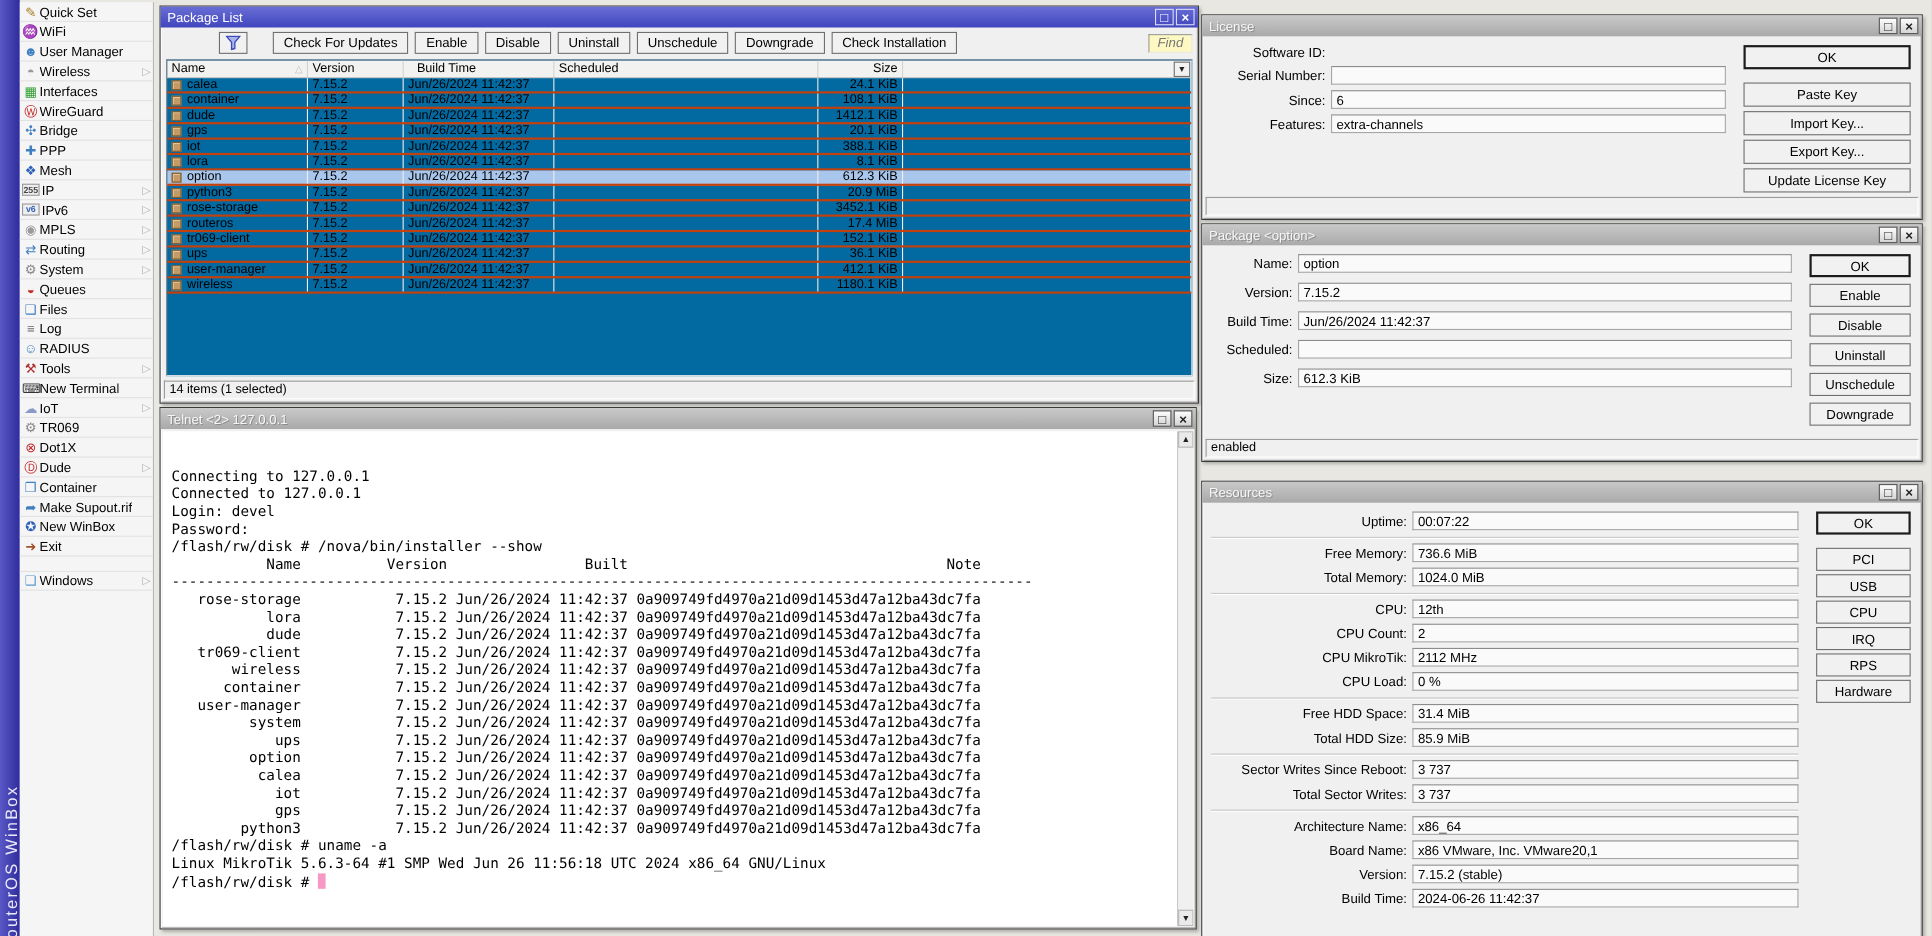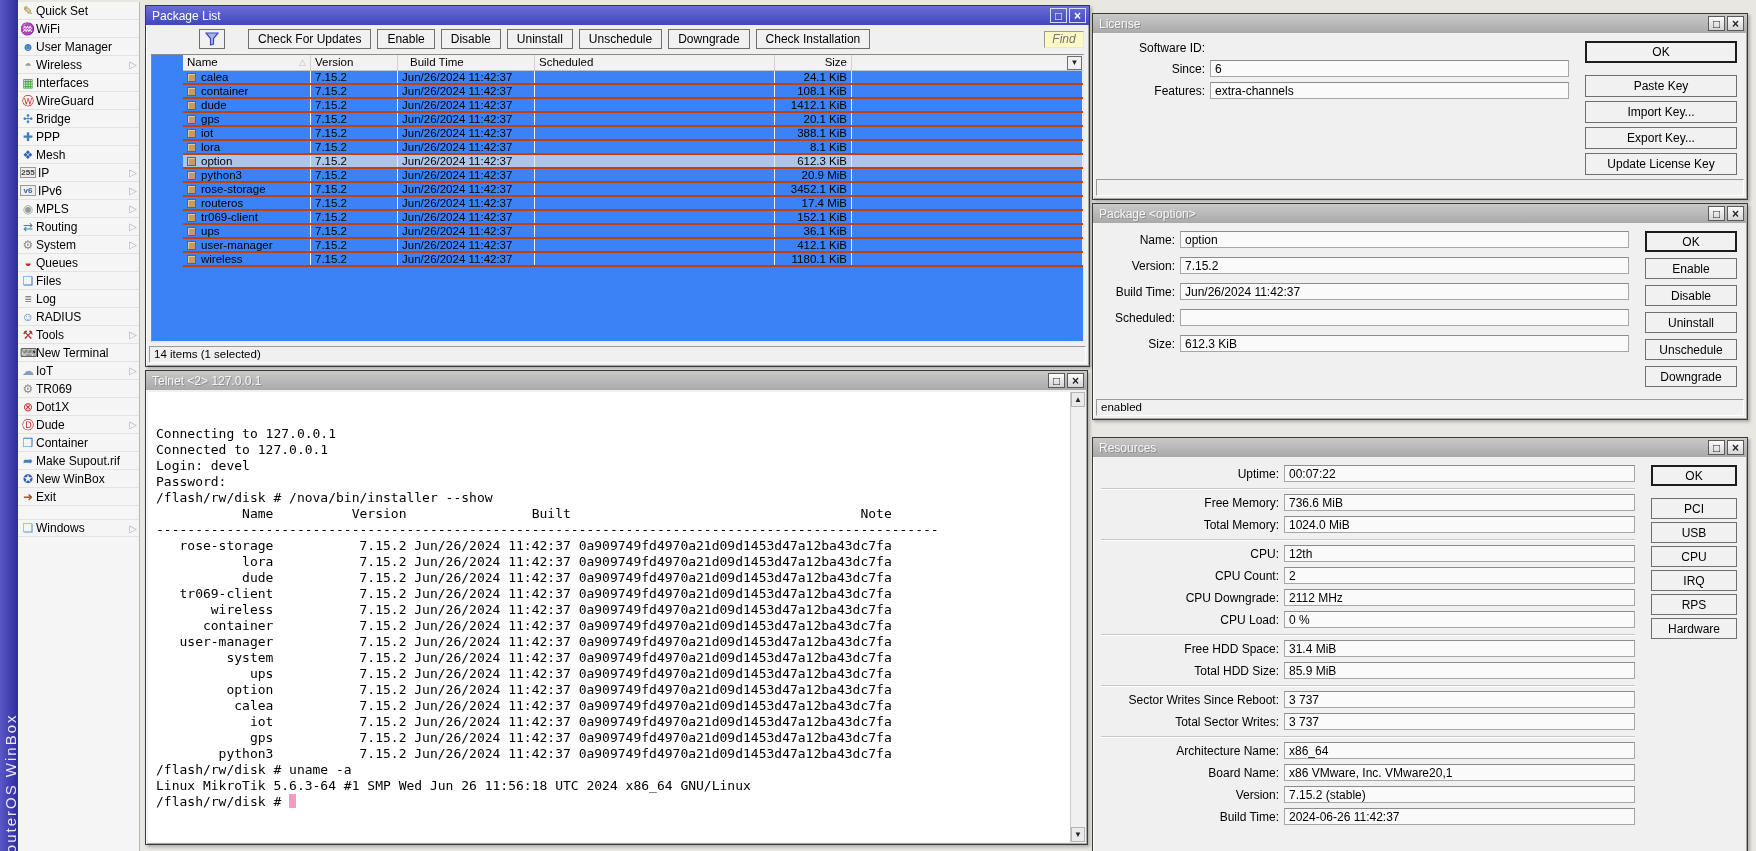--- a/index.html
+++ b/index.html
@@ -48,22 +48,22 @@
   
   #win-packages { left:145px; top:5px; width:945px; height:362px; }
   .pl-toolbar { display:flex; align-items:center; gap:23px; padding:4px 5px 3px 5px;margin-left:48px; }
   .filter-btn { width:26px; height:20px; display:flex; align-items:center; justify-content:center; }
   .tb-btns { display:flex; gap:6px; }
   .tb-btn { height:20px; padding:0 9px; }
   .find-box { margin-left:auto; width:40px; height:17px; border:1px solid #9a9a9a;
               border-bottom-color:#e6e6e6; border-right-color:#e6e6e6; background:#fef9c3;
               font-style:italic; font-size:12px; color:#888; text-align:center;
               font-family:"Liberation Sans",sans-serif; }
-  .pl-list { position:absolute; left:5px; right:5px; top:48px; bottom:24px; background:#3b82f6;
-             border:1px solid #8a8a8a; border-bottom-color:#e8e8e8; border-right-color:#e8e8e8; overflow:hidden;padding-left:31px; }
+  .pl-list { position:absolute; left:5px; right:5px; top:48px; bottom:24px; background:#0369a1;
+             border:1px solid #8a8a8a; border-bottom-color:#e8e8e8; border-right-color:#e8e8e8; overflow:hidden; }
   .pl-header { display:flex; height:16px; background:#f2f2f1; border-bottom:1px solid #c6c6c6;
                font-size:11.5px; line-height:15px; }
   .hc { padding:0 4px; border-right:1px solid #d2d2d2; display:flex; align-items:center; }
   .c-name { width:128px; flex:0 0 128px; }
   .c-ver  { width:87px;  flex:0 0 87px; }
   .c-bt   { width:137px; flex:0 0 137px; padding-left:12px; }
   .c-sch  { width:240px; flex:0 0 240px; }
   .c-size { width:77px;  flex:0 0 77px; justify-content:flex-end; text-align:right; }
   .c-fill { flex:1 1 auto; border-right:none; justify-content:flex-end; padding:0 1px; }
   .sort { margin-left:auto; color:#bbb; font-size:9px; }
@@ -576,20 +576,24 @@
         <span class="tbtn">×</span>
       </span>
     </header>
     <div class="dlg-body">
       <div class="fields">
 
           <div class="frow">
             <span class="flabel">Software ID:</span>
           </div>
 
+          <div class="frow">
+            <span class="flabel">Serial Number:</span>
+            <span class="fvalue"></span>
+          </div>
 
           <div class="frow">
             <span class="flabel">Since:</span>
             <span class="fvalue">6</span>
           </div>
 
           <div class="frow">
             <span class="flabel">Features:</span>
             <span class="fvalue">extra-channels</span>
           </div>
@@ -696,21 +700,21 @@
             <span class="flabel">CPU:</span>
             <span class="fvalue">12th</span>
           </div>
 
           <div class="frow">
             <span class="flabel">CPU Count:</span>
             <span class="fvalue">2</span>
           </div>
 
           <div class="frow">
-            <span class="flabel">CPU Downgrade:</span>
+            <span class="flabel">CPU MikroTik:</span>
             <span class="fvalue">2112 MHz</span>
           </div>
 
           <div class="frow">
             <span class="flabel">CPU Load:</span>
             <span class="fvalue">0 %</span>
           </div>
 
           <div class="frow sep">
             <span class="flabel">Free HDD Space:</span>

